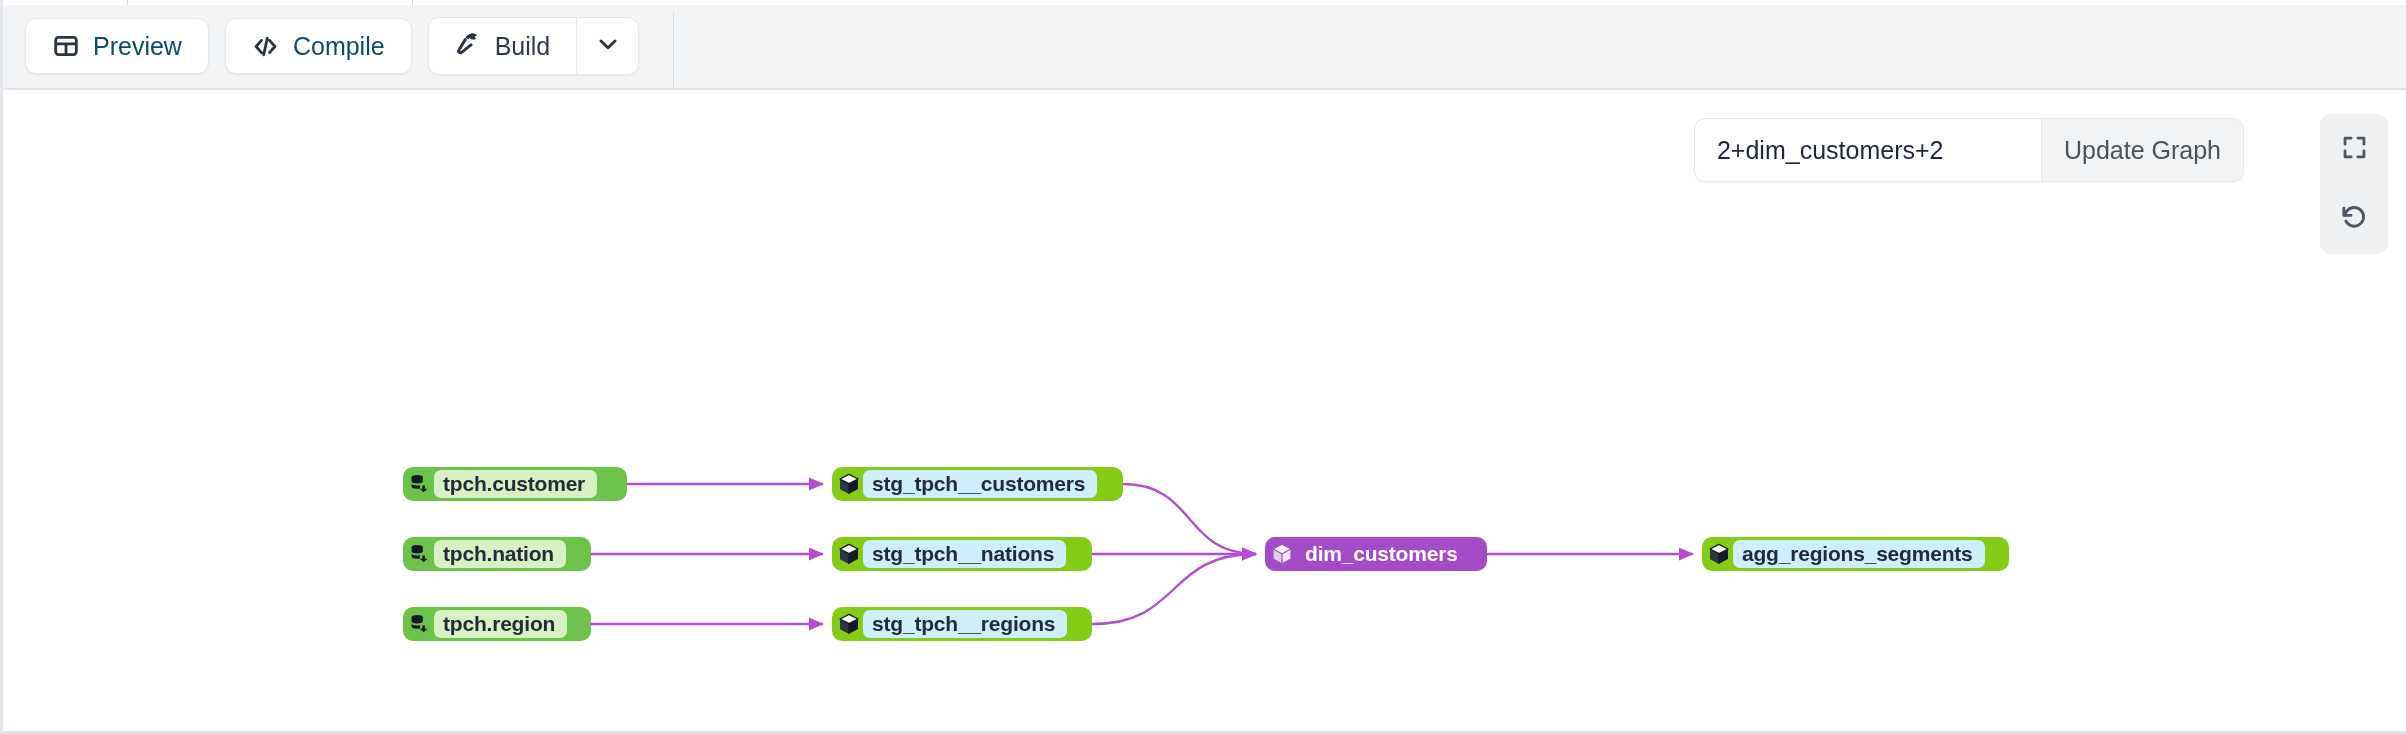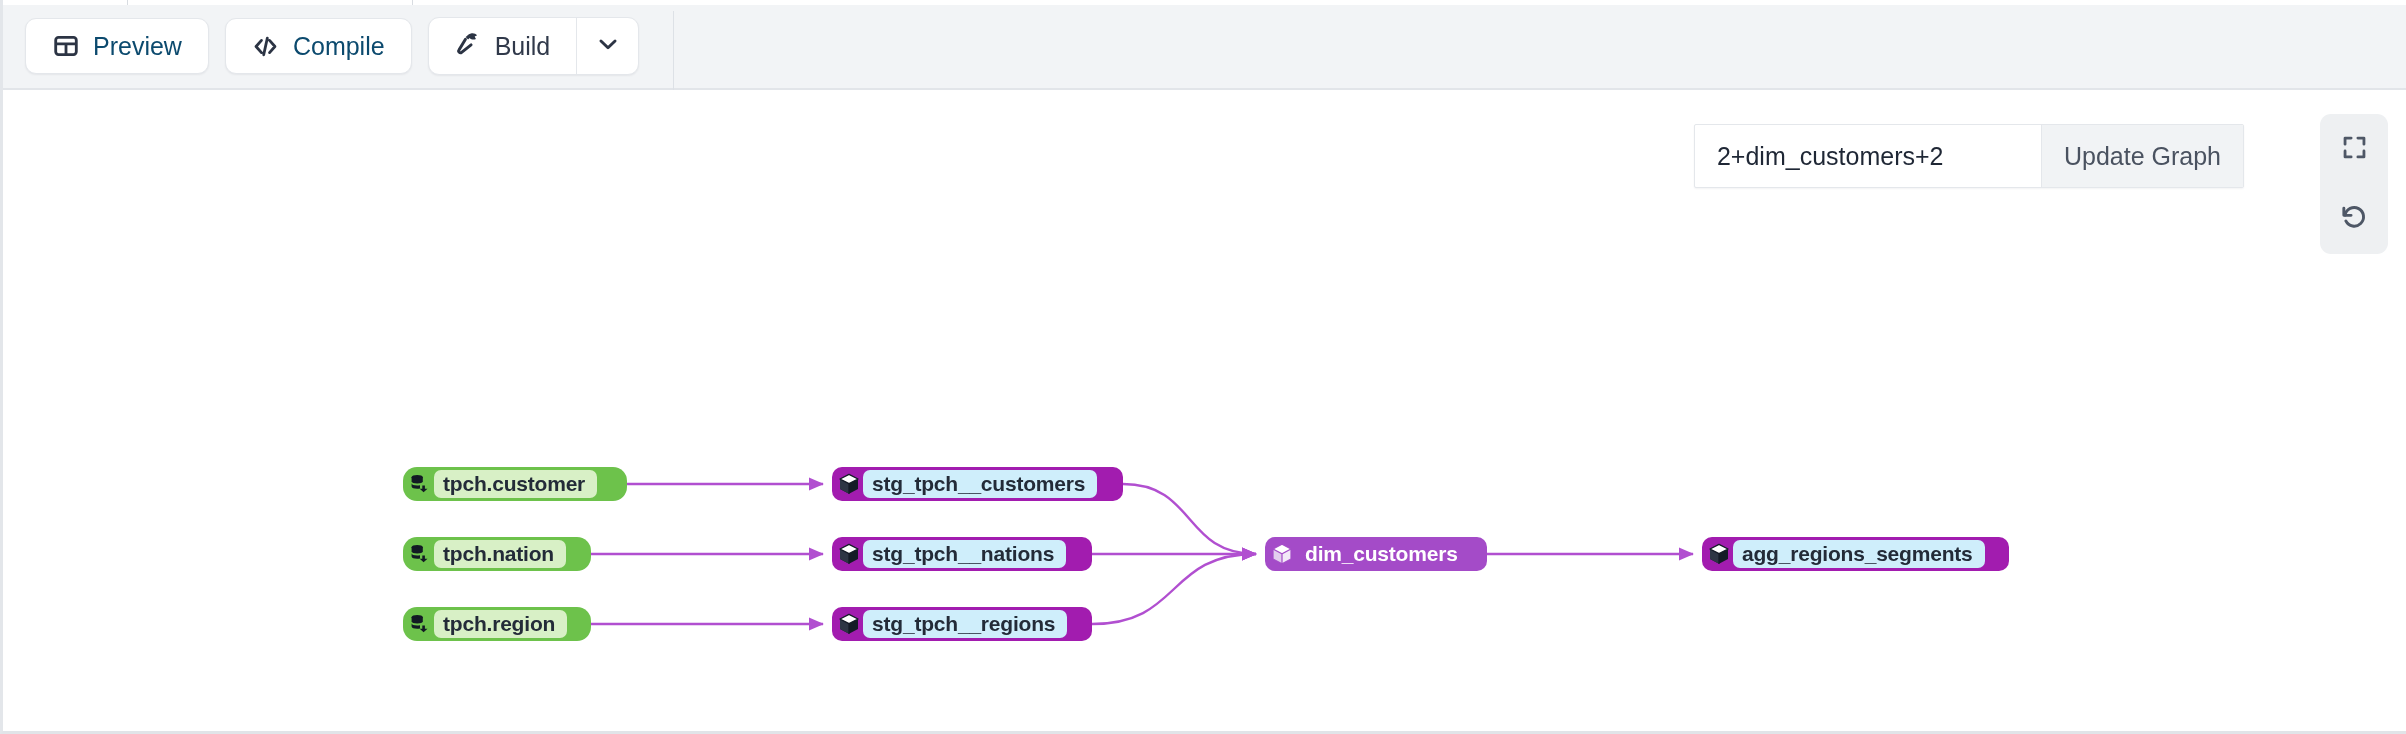--- a/index.html
+++ b/index.html
@@ -93,38 +93,38 @@
     display:flex;align-items:center;justify-content:center;
   }
   .node .nlabel{
     display:flex;align-items:center;height:28px;
     padding:0 12px 0 9px;
     font-size:21px;font-weight:bold;letter-spacing:-.2px;
     white-space:nowrap;border-radius:7px;box-sizing:border-box;
   }
 
   
-  .node.source{background:#6dc24b;border-radius:14px;}
+  .node.source{background:#6dc24b;}
   .node.source .nlabel{background:#d8f0c6;color:#232b38;}
 
   
-  .node.model{background:#a21caf;}
+  .node.model{background:#84cc16;}
   .node.model .nlabel{background:#cfeefb;color:#232b38;}
 
   
   .node.selected{background:#a44bc8;}
   .node.selected .nlabel{background:transparent;color:#ffffff;}
 
   
   .search-wrap{
     position:absolute;right:159px;top:28px;
     display:flex;align-items:stretch;
-    background:#ffffff;border:1px solid #e4e7eb;border-radius:2px;
+    background:#ffffff;border:1px solid #e4e7eb;border-radius:11px;
     box-shadow:0 1px 2px rgba(16,24,40,.05);
-    overflow:hidden;height:62px;margin-top:6px;
+    overflow:hidden;height:62px;
   }
   .search-input{
     width:346px;height:100%;border:0;outline:none;background:transparent;
     padding:0 22px;font-size:25px;color:#1f2735;
     font-family:"Liberation Sans", sans-serif;box-sizing:border-box;
   }
   .search-input::placeholder{color:#9aa3af;}
   .update-btn{
     display:flex;align-items:center;justify-content:center;
     padding:0 22px;background:#f1f3f5;border-left:1px solid #e4e7eb;

